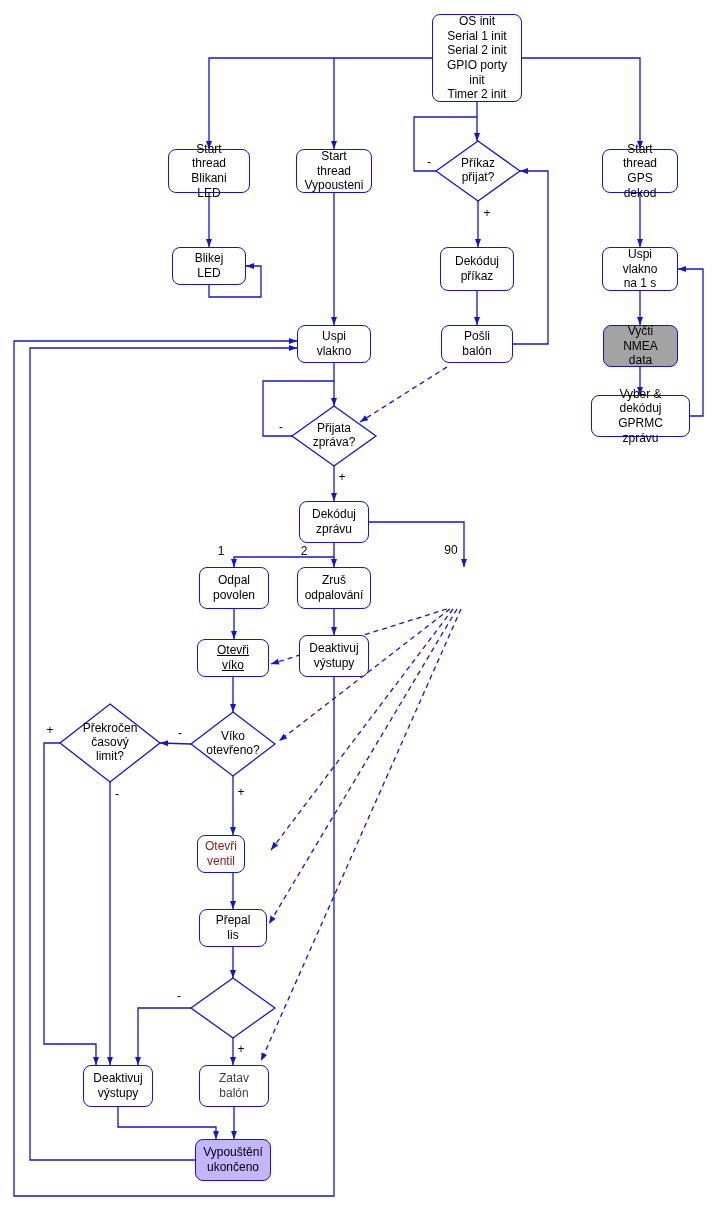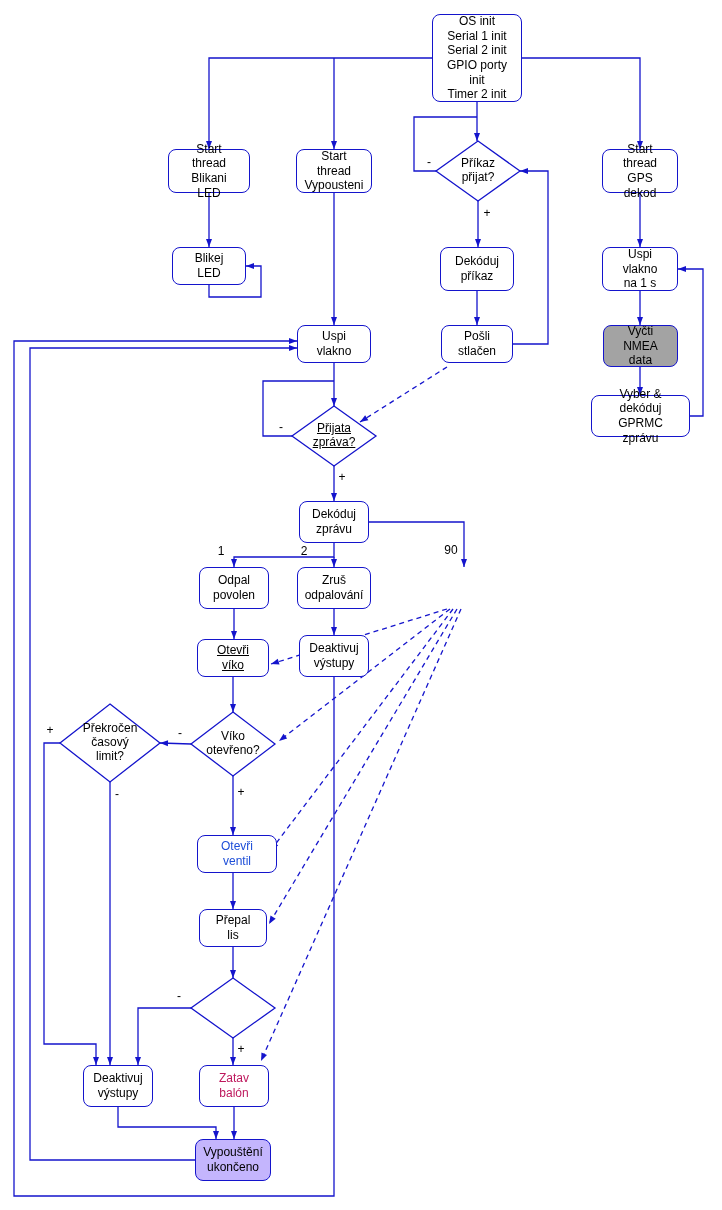--- a/index.html
+++ b/index.html
@@ -133,46 +133,46 @@
 přijat?</div>
       <div class="rect-node" style="left: 602px; top: 149px; width: 76px; height: 44px; border-color: rgb(20, 20, 204); background: rgb(255, 255, 255); color: rgb(0, 0, 0);">Start thread
 GPS dekod</div>
       <div class="rect-node" style="left: 172px; top: 247px; width: 74px; height: 38px; border-color: rgb(20, 20, 204); background: rgb(255, 255, 255); color: rgb(0, 0, 0);">Blikej LED</div>
       <div class="rect-node" style="left: 440px; top: 247px; width: 74px; height: 44px; border-color: rgb(20, 20, 204); background: rgb(255, 255, 255); color: rgb(0, 0, 0);">Dekóduj
 příkaz</div>
       <div class="rect-node" style="left: 602px; top: 247px; width: 76px; height: 44px; border-color: rgb(20, 20, 204); background: rgb(255, 255, 255); color: rgb(0, 0, 0);">Uspi vlakno
 na 1 s</div>
       <div class="rect-node" style="left: 297px; top: 325px; width: 74px; height: 38px; border-color: rgb(20, 20, 204); background: rgb(255, 255, 255); color: rgb(0, 0, 0);">Uspi vlakno</div>
       <div class="rect-node" style="left: 441px; top: 325px; width: 72px; height: 38px; border-color: rgb(20, 20, 204); background: rgb(255, 255, 255); color: rgb(0, 0, 0);">Pošli
-stlačen</div>
+balón</div>
       <div class="rect-node" style="left: 603px; top: 325px; width: 75px; height: 42px; border-color: rgb(20, 20, 204); background: #a3a3a3; color: rgb(0, 0, 0);">Vyčti NMEA
 data</div>
       <div class="rect-node" style="left: 591px; top: 395px; width: 99px; height: 42px; border-color: rgb(20, 20, 204); background: rgb(255, 255, 255); color: rgb(0, 0, 0);">Vyber &amp; dekóduj
 GPRMC zprávu</div>
-      <div class="diamond-label" style="left: 292px; top: 406px; width: 84px; height: 60px; color: rgb(0, 0, 0); text-decoration: underline;">Přijata
+      <div class="diamond-label" style="left: 292px; top: 406px; width: 84px; height: 60px; color: rgb(0, 0, 0);">Přijata
 zpráva?</div>
       <div class="rect-node" style="left: 299px; top: 501px; width: 70px; height: 42px; border-color: rgb(20, 20, 204); background: rgb(255, 255, 255); color: rgb(0, 0, 0);">Dekóduj
 zprávu</div>
       <div class="rect-node" style="left: 199px; top: 567px; width: 70px; height: 42px; border-color: rgb(20, 20, 204); background: rgb(255, 255, 255); color: rgb(0, 0, 0);">Odpal
 povolen</div>
       <div class="rect-node" style="left: 297px; top: 567px; width: 74px; height: 42px; border-color: rgb(20, 20, 204); background: rgb(255, 255, 255); color: rgb(0, 0, 0);">Zruš
 odpalování</div>
       <div class="rect-node" style="left: 197px; top: 639px; width: 72px; height: 38px; border-color: rgb(20, 20, 204); background: rgb(255, 255, 255); color: rgb(0, 0, 0); text-decoration: underline;">Otevři víko</div>
       <div class="rect-node" style="left: 299px; top: 635px; width: 70px; height: 42px; border-color: rgb(20, 20, 204); background: rgb(255, 255, 255); color: rgb(0, 0, 0);">Deaktivuj
 výstupy</div>
       <div class="diamond-label" style="left: 191px; top: 712px; width: 84px; height: 64px; color: rgb(0, 0, 0);">Víko
 otevřeno?</div>
       <div class="diamond-label" style="left: 60px; top: 704px; width: 100px; height: 78px; color: rgb(0, 0, 0);">Překročen
 časový
 limit?</div>
-      <div class="rect-node" style="left: 197px; top: 835px; width: 80px; height: 38px; border-color: rgb(20, 20, 204); background: rgb(255, 255, 255); color: #1d4ed8;">Otevři ventil</div>
+      <div class="rect-node" style="left: 197px; top: 835px; width: 48px; height: 38px; border-color: rgb(20, 20, 204); background: rgb(255, 255, 255); color: #7f1d1d;">Otevři ventil</div>
       <div class="rect-node" style="left: 199px; top: 909px; width: 68px; height: 38px; border-color: rgb(20, 20, 204); background: rgb(255, 255, 255); color: rgb(0, 0, 0);">Přepal lis</div>
       <div class="rect-node" style="left: 83px; top: 1065px; width: 70px; height: 42px; border-color: rgb(20, 20, 204); background: rgb(255, 255, 255); color: rgb(0, 0, 0);">Deaktivuj
 výstupy</div>
-      <div class="rect-node" style="left: 199px; top: 1065px; width: 70px; height: 42px; border-color: rgb(20, 20, 204); background: rgb(255, 255, 255); color: #be185d;">Zatav
+      <div class="rect-node" style="left: 199px; top: 1065px; width: 70px; height: 42px; border-color: rgb(20, 20, 204); background: rgb(255, 255, 255); color: #404040;">Zatav
 balón</div>
       <div class="rect-node" style="left: 195px; top: 1139px; width: 76px; height: 42px; border-color: rgb(20, 20, 204); background: #c4b5fd; color: rgb(0, 0, 0); text-align: center;">Vypouštění
 ukončeno</div>
     </div>
   <div id="label-layer" class="layer">
       <span class="edge-label" style="left: 429px; top: 162px; color: rgb(0, 0, 0);">-</span>
       <span class="edge-label" style="left: 487px; top: 213px; color: rgb(0, 0, 0);">+</span>
       <span class="edge-label" style="left: 281px; top: 427px; color: rgb(0, 0, 0);">-</span>
       <span class="edge-label" style="left: 342px; top: 477px; color: rgb(0, 0, 0);">+</span>
       <span class="edge-label" style="left: 221px; top: 551px; color: rgb(0, 0, 0);">1</span>

